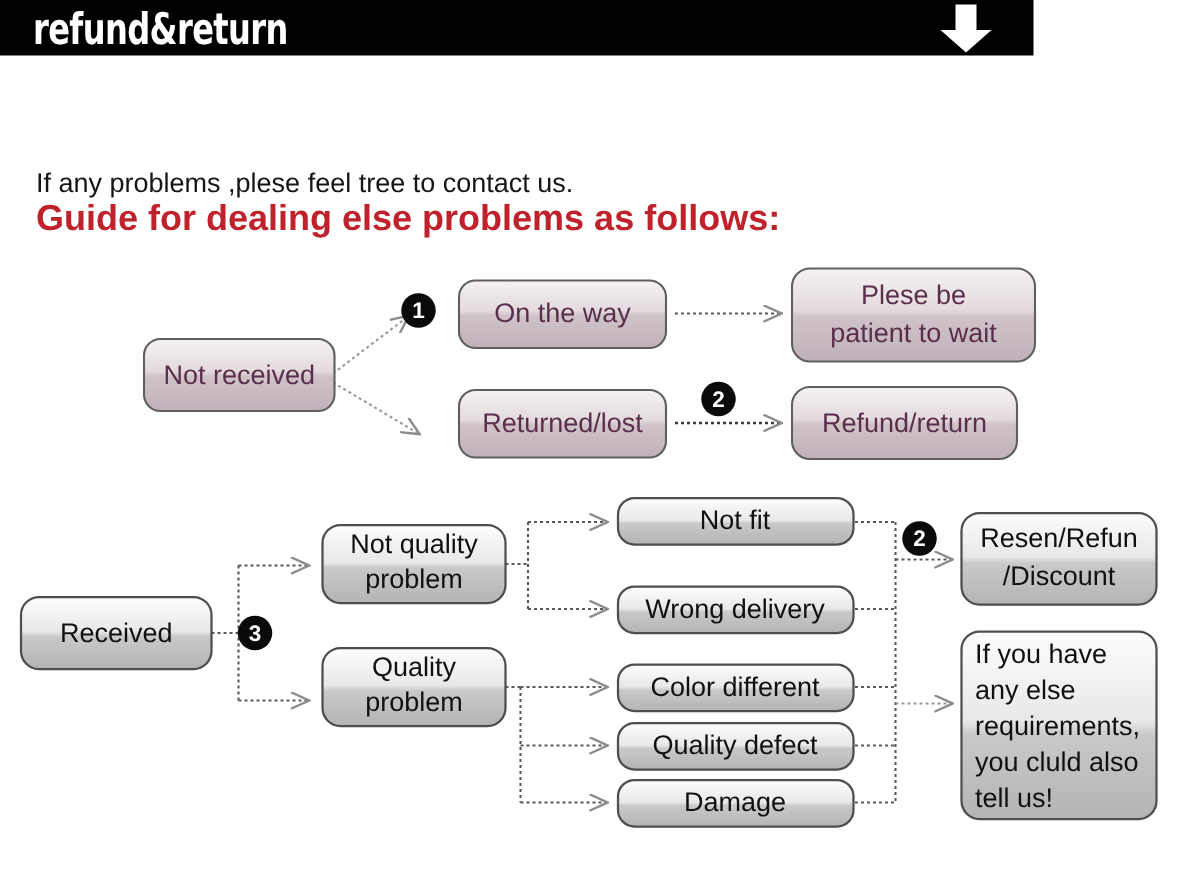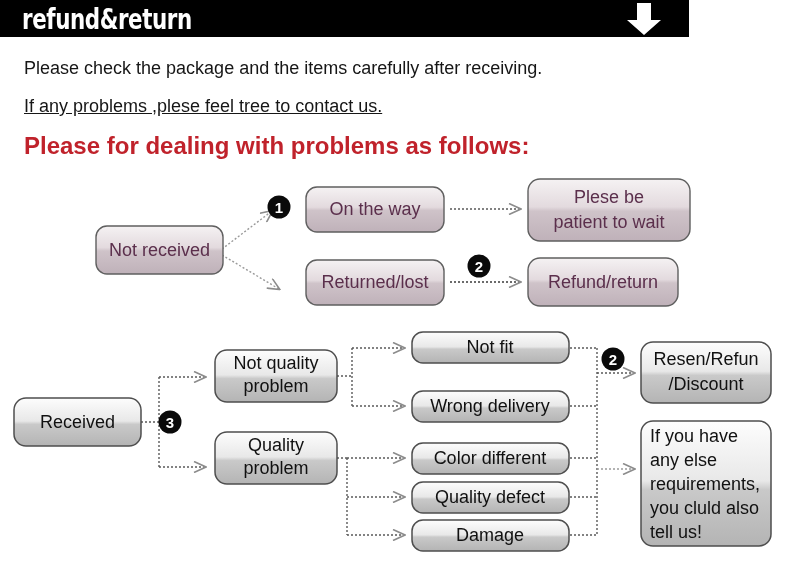--- a/index.html
+++ b/index.html
@@ -34,21 +34,21 @@
   }
 
   
   .intro{
     position:absolute;left:24px;
     color:#161616;
     font-size:18px;
     white-space:nowrap;
   }
   .intro-1{top:58px;}
-  .intro-2{top:96px;text-decoration:underline;}
+  .intro-2{top:112px;}
   .guide-title{
     position:absolute;left:24px;top:132px;
     color:#c0222b;
     font-size:24px;
     font-weight:bold;
     white-space:nowrap;
   }
 
   
   #flow{position:absolute;left:0;top:165px;width:790px;height:420px;}
@@ -71,23 +71,22 @@
 
 <div id="page">
 
   <div class="header-band">
     <div class="header-title">refund&amp;return</div>
     <svg class="header-arrow" viewBox="0 0 42 36">
       <polygon points="14,2 28,2 28,19 38,19 21,34 4,19 14,19" fill="#ffffff"></polygon>
     </svg>
   </div>
 
-  <div class="intro intro-1">Please check the package and the items carefully after receiving.</div>
   <div class="intro intro-2">If any problems ,plese feel tree to contact us.</div>
-  <div class="guide-title">Please for dealing with problems as follows:</div>
+  <div class="guide-title">Guide for dealing else problems as follows:</div>
 
   <svg id="flow" viewBox="0 0 790 420">
     <defs>
 
       <linearGradient id="gPurple" x1="0" y1="0" x2="0" y2="1">
         <stop offset="0%" stop-color="#f5f2f3"></stop>
         <stop offset="45%" stop-color="#e3dade"></stop>
         <stop offset="52%" stop-color="#cfc3c9"></stop>
         <stop offset="100%" stop-color="#bfb1b9"></stop>
       </linearGradient>

